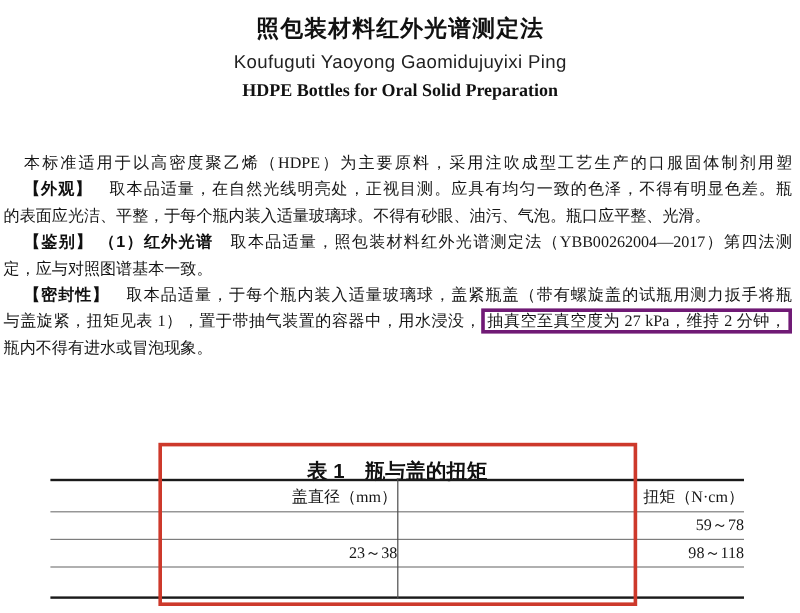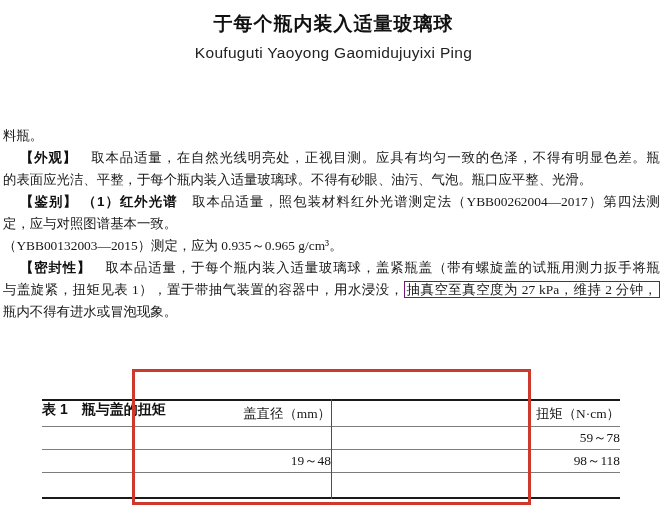--- a/index.html
+++ b/index.html
@@ -21,26 +21,26 @@
   .doc {
     position: absolute;
     left: 3px; top: 125px; width: 657px;
     font-size: 13.4px;
     color: #161616;
   }
   .ln { height: 22px; line-height: 22px; text-align: left; }
   .ln.fill { text-align: justify; text-align-last: justify; }
   .ln.ind { text-indent: 17px; }
   .b { font-family: "Liberation Sans", sans-serif; font-weight: 700; color: #101010; }
-  .hl-box { border: 1px solid #701a75; padding: 0 2px; }
+  .hl-box { border: 3px solid #701a75; padding: 0 2px; }
 
   .tbl-title {
-    position: absolute; left: 42px; top: 401px; width: 578px;
-    font-family: "Liberation Sans", sans-serif;
-    font-weight: 700; font-size: 14px; color: #111;
+    position: absolute; left: 42px; top: 381px; width: 578px;
+    text-align: center; font-family: "Liberation Sans", sans-serif;
+    font-weight: 700; font-size: 17px; color: #111;
   }
   .hline { position: absolute; left: 42px; width: 578px; }
   .rule-thick { height: 2px; background: #1a1a1a; }
   .rule-thin { height: 1px; background: #7d7d7d; }
   .vline { position: absolute; left: 331px; top: 399px; width: 1px; height: 100px; background: #4d4d4d; }
   .cell {
     position: absolute; text-align: right;
     font-family: "Liberation Serif", serif; font-size: 13.4px; color: #161616;
     white-space: nowrap;
   }
@@ -53,50 +53,50 @@
   .red-box-table {
     position: absolute; left: 132px; top: 369px; width: 399px; height: 136px;
     border: 3px solid #cd392b;
   }
 </style>
 </head>
 <body>
 
 <div class="page">
 
-  <div class="center-line title-cn">于每个瓶内装入适量玻璃球</div>
+  <div class="center-line title-cn">照包装材料红外光谱测定法</div>
   <div class="center-line title-py">Koufuguti Yaoyong Gaomidujuyixi Ping</div>
+  <div class="center-line title-en">HDPE Bottles for Oral Solid Preparation</div>
 
   <div class="doc">
-    <div class="ln"><span>料瓶。</span></div>
+    <div class="ln ind fill"><span>本标准适用于以高密度聚乙烯（HDPE）为主要原料，采用注吹成型工艺生产的口服固体制剂用塑</span></div>
     <div class="ln ind fill"><span class="b">【外观】</span><span>　取本品适量，在自然光线明亮处，正视目测。应具有均匀一致的色泽，不得有明显色差。瓶</span></div>
     <div class="ln"><span>的表面应光洁、平整，于每个瓶内装入适量玻璃球。不得有砂眼、油污、气泡。瓶口应平整、光滑。</span></div>
     <div class="ln ind fill"><span class="b">【鉴别】 （1）红外光谱</span><span>　取本品适量，照包装材料红外光谱测定法（YBB00262004—2017）第四法测</span></div>
     <div class="ln"><span>定，应与对照图谱基本一致。</span></div>
-    <div class="ln"><span>（YBB00132003—2015）测定，应为 0.935～0.965 g/cm³。</span></div>
     <div class="ln ind fill"><span class="b">【密封性】</span><span>　取本品适量，于每个瓶内装入适量玻璃球，盖紧瓶盖（带有螺旋盖的试瓶用测力扳手将瓶</span></div>
     <div class="ln fill"><span>与盖旋紧，扭矩见表 1），置于带抽气装置的容器中，用水浸没，</span><span class="hl-box">抽真空至真空度为 27 kPa，维持 2 分钟，</span></div>
     <div class="ln"><span>瓶内不得有进水或冒泡现象。</span></div>
   </div>
 
   <div class="tbl-title">表 1　瓶与盖的扭矩</div>
 
   <div class="hline rule-thick" style="top:399px"></div>
   <div class="hline rule-thin" style="top:426px"></div>
   <div class="hline rule-thin" style="top:449px"></div>
   <div class="hline rule-thin" style="top:472px"></div>
   <div class="hline rule-thick" style="top:497px"></div>
   <div class="vline"></div>
 
   <div class="cell col1 row-head">盖直径（mm）</div>
   <div class="cell col2 row-head">扭矩（N·cm）</div>
 
   <div class="cell col2 row-1">59～78</div>
 
-  <div class="cell col1 row-2">19～48</div>
+  <div class="cell col1 row-2">23～38</div>
   <div class="cell col2 row-2">98～118</div>
 
   <div class="cell col1 row-3">49～70</div>
   <div class="cell col2 row-3">147～176</div>
 
   <div class="red-box-table"></div>
 
 </div>
 
 </body></html>

